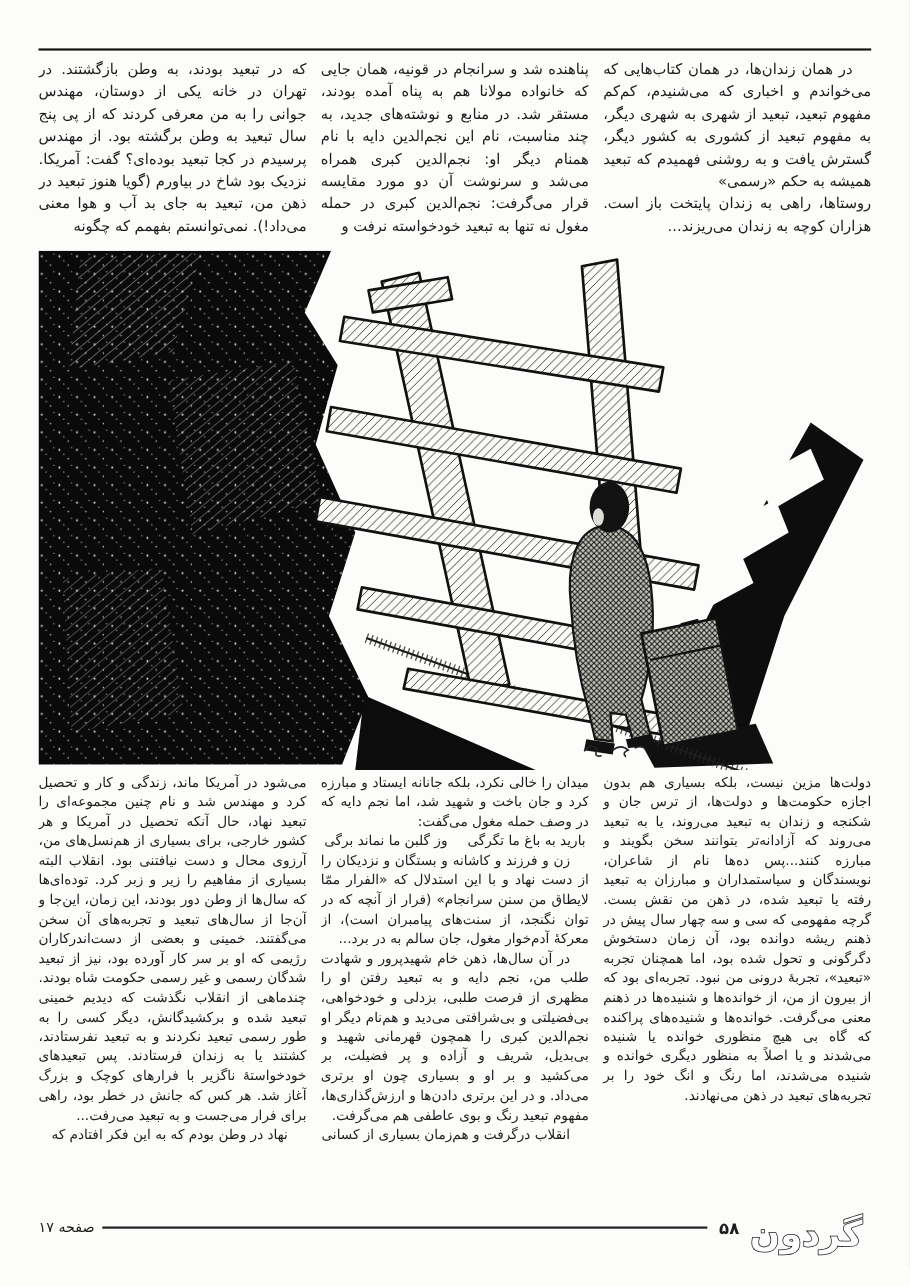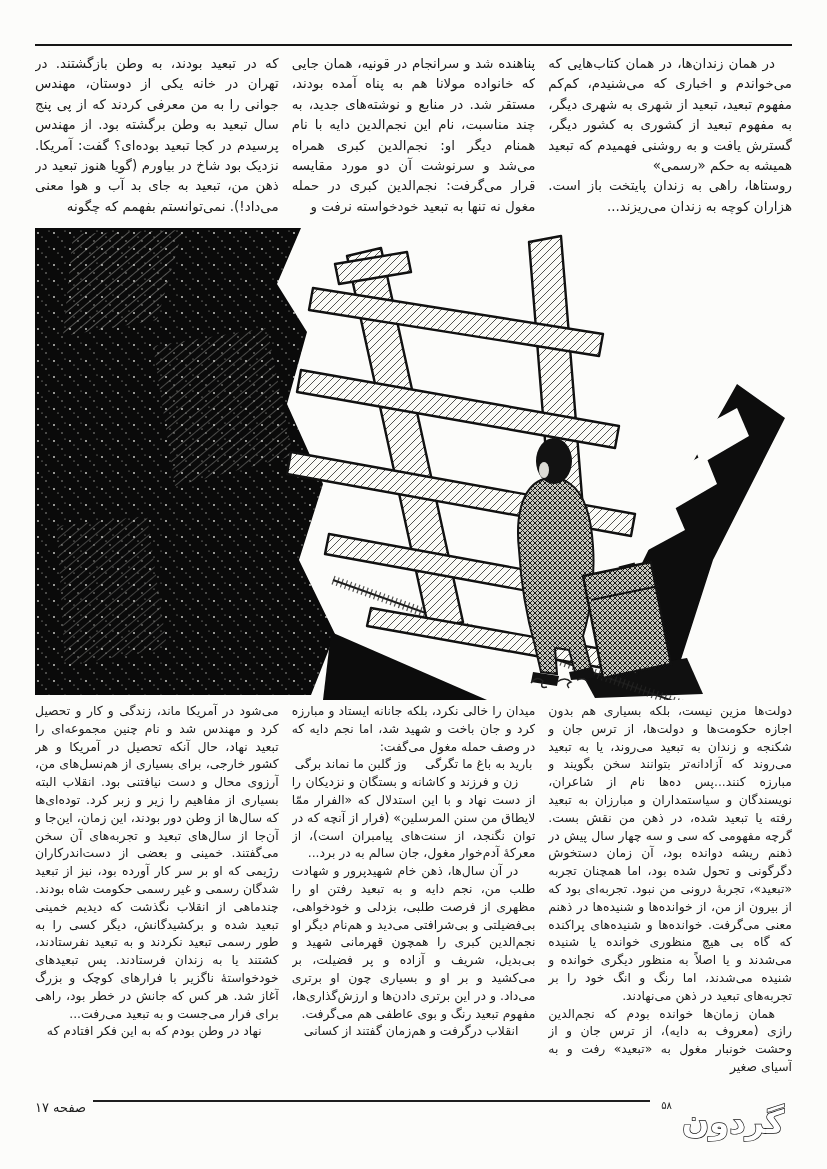--- a/index.html
+++ b/index.html
@@ -29,25 +29,25 @@
   .col p.para{margin:0;}
   .col p.indent{text-indent:17px;}
   .col p.verse{
     display:flex;justify-content:space-between;
     font-weight:700;padding:0 3px;text-indent:0;
   }
   b{font-weight:400;}
   .illustration{position:absolute;left:35px;top:228px;}
   .footer{
     position:absolute;left:35px;top:1100px;width:757px;
-    display:flex;align-items:flex-start;
+    display:flex;align-items:center;
   }
   .page-label{font-size:13px;white-space:nowrap;padding-bottom:14px;}
   .footer-line{flex:1;height:2px;background:#1f1f1f;margin:0 7px 14px 7px;}
-  .issue-number{font-size:10px;font-weight:400;white-space:nowrap;margin:0 2px 12px 4px;}
+  .issue-number{font-size:15px;font-weight:700;white-space:nowrap;margin:0 2px 12px 4px;}
   .logo-wrap{width:118px;height:46px;}
 </style>
 </head>
 <body>
 
 <div class="page">
 
   <div class="top-rule"></div>
 
   <div class="cols top">
@@ -129,31 +129,30 @@
         <path d="M556,372 L624,358" stroke="#111111" stroke-width="2" fill="none"></path>
       </g>
     </g>
 
     <path d="M496,455 q6,-8 12,-2 q-4,8 4,6 m10,-5 q8,-6 14,0 q-6,2 -2,6 m8,-8 q6,-3 10,1" stroke="#222222" stroke-width="1.5" fill="none"></path>
   </svg>
 
   <div class="cols bottom">
     <div class="col">
         <p class="para"><span>دولت‌ها مزین نیست، بلکه بسیاری هم بدون اجازه حکومت‌ها و دولت‌ها، از ترس جان و شکنجه و زندان به تبعید می‌روند، یا به تبعید می‌روند که آزادانه‌تر بتوانند سخن بگویند و مبارزه کنند...پس ده‌ها نام از شاعران، نویسندگان و سیاستمداران و مبارزان به تبعید رفته یا تبعید شده، در ذهن من نقش بست. گرچه مفهومی که سی و سه چهار سال پیش در ذهنم ریشه دوانده بود، آن زمان دستخوش دگرگونی و تحول شده بود، اما همچنان تجربه «تبعید»، تجربهٔ درونی من نبود. تجربه‌ای بود که از بیرون از من، از خوانده‌ها و شنیده‌ها در ذهنم معنی می‌گرفت. خوانده‌ها و شنیده‌های پراکنده که گاه بی هیچ منظوری خوانده یا شنیده می‌شدند و یا اصلاً به منظور دیگری خوانده و شنیده می‌شدند، اما رنگ و انگ خود را بر تجربه‌های تبعید در ذهن می‌نهادند.</span></p>
-        <p class="para indent"><span>همان زمان‌ها خوانده بودم که </span><b>نجم‌الدین رازی</b><span> (معروف به دایه)، از ترس جان و از وحشت خونبار مغول به «تبعید» رفت و به آسیای صغیر</span></p>
       </div>
     <div class="col">
         <p class="para"><span>میدان را خالی نکرد، بلکه جانانه ایستاد و مبارزه کرد و جان باخت و شهید شد، اما </span><b>نجم دایه</b><span> که در وصف حمله مغول می‌گفت:</span></p>
         <p class="para verse">
           <b>بارید به باغ ما تگرگی</b>
           <b>وز گلبن ما نماند برگی</b>
         </p>
-        <p class="para indent"><span>زن و فرزند و کاشانه و بستگان و نزدیکان را از دست نهاد و با این استدلال که «الفرار ممّا لایطاق من سنن المرسلین» (فرار از آنچه که در توان نگنجد، از سنت‌های پیامبران است)، از معرکهٔ آدم‌خوار مغول، جان سالم به در برد...</span></p>
+        <p class="para indent"><span>زن و فرزند و کاشانه و بستگان و نزدیکان را از دست نهاد و با این استدلال که «الفرار ممّا لایطاق من سنن سرانجام» (فرار از آنچه که در توان نگنجد، از سنت‌های پیامبران است)، از معرکهٔ آدم‌خوار مغول، جان سالم به در برد...</span></p>
         <p class="para indent"><span>در آن سال‌ها، ذهن خام شهیدپرور و شهادت طلب من، </span><b>نجم دایه</b><span> و به تبعید رفتن او را مظهری از فرصت طلبی، بزدلی و خودخواهی، بی‌فضیلتی و بی‌شرافتی می‌دید و هم‌نام دیگر او </span><b>نجم‌الدین کبری</b><span> را همچون قهرمانی شهید و بی‌بدیل، شریف و آزاده و پر فضیلت، بر می‌کشید و بر او و بسیاری چون او برتری می‌داد. و در این برتری دادن‌ها و ارزش‌گذاری‌ها، مفهوم تبعید رنگ و بوی عاطفی هم می‌گرفت.</span></p>
-        <p class="para indent"><span>انقلاب درگرفت و هم‌زمان گفتند از کسانی</span></p>
+        <p class="para indent"><span>انقلاب درگرفت و هم‌زمان بسیاری از کسانی</span></p>
       </div>
     <div class="col">
         <p class="para"><span>می‌شود در آمریکا ماند، زندگی و کار و تحصیل کرد و مهندس شد و نام چنین مجموعه‌ای را تبعید نهاد، حال آنکه تحصیل در آمریکا و هر کشور خارجی، برای بسیاری از هم‌نسل‌های من، آرزوی محال و دست نیافتنی بود. انقلاب البته بسیاری از مفاهیم را زیر و زبر کرد. توده‌ای‌ها که سال‌ها از وطن دور بودند، این زمان، این‌جا و آن‌جا از سال‌های تبعید و تجربه‌های آن سخن می‌گفتند. </span><b>خمینی</b><span> و بعضی از دست‌اندرکاران رژیمی که او بر سر کار آورده بود، نیز از تبعید شدگان رسمی و غیر رسمی حکومت شاه بودند. چندماهی از انقلاب نگذشت که دیدیم </span><b>خمینی</b><span> تبعید شده و برکشیدگانش، دیگر کسی را به طور رسمی تبعید نکردند و به تبعید نفرستادند، کشتند یا به زندان فرستادند. پس تبعیدهای خودخواستهٔ ناگزیر با فرارهای کوچک و بزرگ آغاز شد. هر کس که جانش در خطر بود، راهی برای فرار می‌جست و به تبعید می‌رفت...</span></p>
         <p class="para indent"><span>نهاد در وطن بودم که به این فکر افتادم که</span></p>
       </div>
   </div>
 
   <div class="footer">
     <span class="page-label">صفحه ۱۷</span>
     <span class="footer-line"></span>

